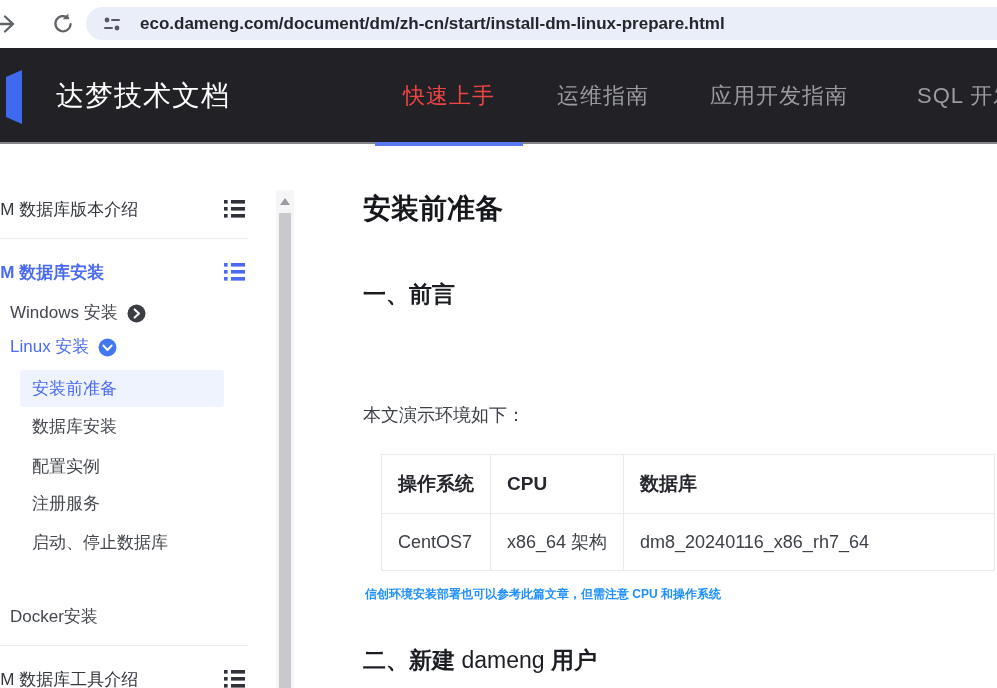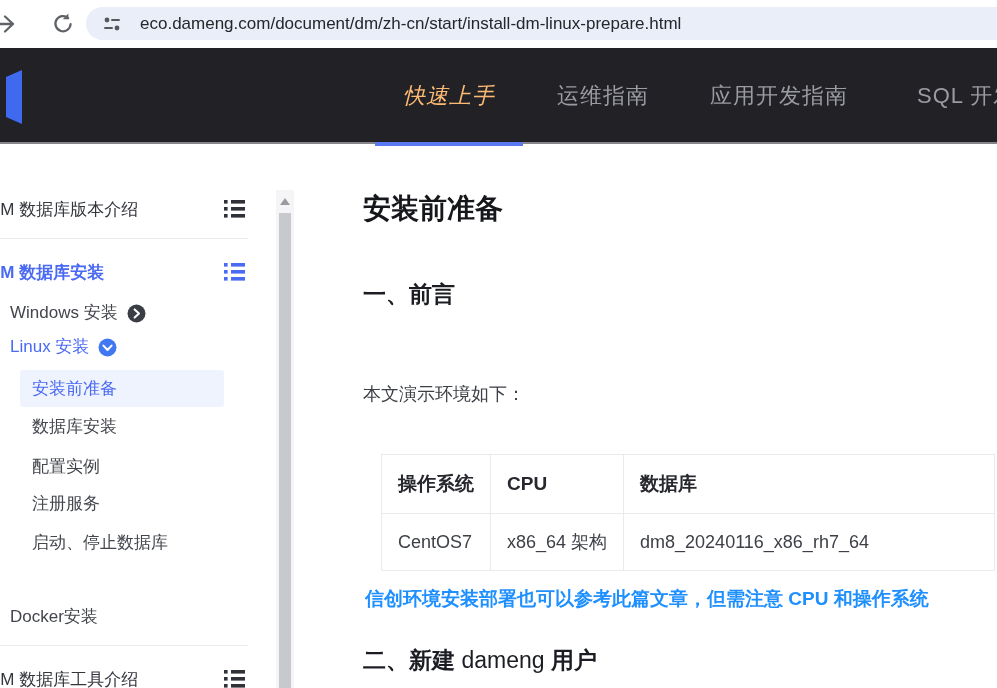--- a/index.html
+++ b/index.html
@@ -1,38 +1,38 @@
 <!DOCTYPE html>
 <html><head>
 <meta charset="utf-8">
 <style>
   * { margin:0; padding:0; box-sizing:border-box; }
   html,body { width:997px; height:688px; overflow:hidden; background:#fff;
               font-family:"Liberation Sans","DejaVu Sans",sans-serif; }
   .screen { position:relative; width:997px; height:688px; overflow:hidden; background:#fff; }
 
   
-  .browser-bar { position:absolute; left:0; top:0; width:997px; height:44px; background:#fff; }
+  .browser-bar { position:absolute; left:0; top:0; width:997px; height:44px; background:#fff;font-weight:bold; }
   .tb-icon { position:absolute; display:flex; align-items:center; justify-content:center; cursor:pointer; }
   .fwd { left:-12px; top:10px; width:30px; height:28px; }
   .reload { left:49px; top:10px; width:28px; height:28px; }
   .url-pill { position:absolute; left:86px; top:7px; width:1020px; height:33px;
               background:#e9eef9; border-radius:17px; display:flex; align-items:center; cursor:text; }
   .site-info { margin-left:15px; width:24px; height:24px; display:flex; align-items:center; cursor:pointer; flex:none; }
   .url-text { margin-left:15px; font-size:17px; color:#24272c; white-space:nowrap; }
 
   
   .site-header { position:absolute; left:0; top:48px; width:997px; height:96px;
                  background:#222226; border-bottom:2px solid #85858a; }
   .logo { position:absolute; left:-30px; top:22px; }
   .brand { position:absolute; left:56px; top:0; height:96px; display:flex; align-items:center;
            font-size:28px; color:#ffffff; font-weight:500; letter-spacing:1px; white-space:nowrap; }
   .nav-item { position:absolute; top:0; height:96px; display:flex; align-items:center;
               font-size:22px; letter-spacing:1px; color:#9b9ca3; cursor:pointer; white-space:nowrap; }
-  .nav-item.active { color:#fdba74;font-style:italic; }
+  .nav-item.active { color:#ef4444; }
   .nav-item.active::after { content:""; position:absolute; left:-28px; right:-28px; bottom:-2px;
                             height:4px; background:#5b79f0; }
 
   
   .sidebar { position:absolute; left:0; top:146px; width:260px; height:542px; }
   .side-item { position:absolute; font-size:17px; line-height:24px; color:#43464d;
                white-space:nowrap; cursor:pointer; display:flex; align-items:center; gap:9px; }
   .side-item.lvl1 { color:#33363c; font-weight:500; }
   .side-item.blue { color:#4a6af4; }
   .side-item.bold { font-weight:700; }
@@ -50,29 +50,29 @@
   .sb-thumb { position:absolute; left:279px; top:213px; width:12px; height:475px; background:#c8c9cc; cursor:grab; }
 
   
   .doc-title { position:absolute; left:363px; top:190px; font-size:28px; font-weight:800; color:#15171b; }
   .sec-title { position:absolute; font-size:23px; font-weight:700; color:#1b1d22; white-space:nowrap; }
   .sec1 { left:363px; top:279px; }
   .sec2 { left:363px; top:645px; }
   .sec2 .code-part { font-weight:400; }
   .para { position:absolute; left:363px; font-size:18px; color:#3d4046; white-space:nowrap; }
   .p1 { top:346px; }
-  .p2 { top:382px; }
+  .p2 { top:403px; }
   .env-table { position:absolute; left:381px; top:454px; border-collapse:collapse; font-size:18px; }
   .env-table th, .env-table td { border:1px solid #e8eaed; height:51px; text-align:left;
                                  padding:16px 16px; white-space:nowrap; }
   .env-table th { font-weight:700; color:#26282d; font-size:19px; }
   .env-table td { color:#3d4046; }
   .c1 { width:102px; } .c2 { width:124px; } .c3 { width:371px; }
   .note { position:absolute; left:365px; top:586px; width:632px; overflow:hidden;
-          font-size:19px; font-weight:700; color:#1e8fff; white-space:nowrap; }
+          font-size:12px; font-weight:700; color:#1e8fff; white-space:nowrap; }
 </style>
 </head>
 <body>
 
 <div class="screen">
 
   <div class="browser-bar">
     <div class="tb-icon fwd">
       <svg width="28" height="24" viewBox="0 0 28 24">
         <path d="M3 12 H24 M16 4.5 L24 12 L16 19.5" fill="none" stroke="#5f6368" stroke-width="2.3" stroke-linecap="round" stroke-linejoin="round"></path>
@@ -97,20 +97,21 @@
     </div>
   </div>
 
   <div class="site-header">
     <div class="logo">
       <svg width="84" height="54" viewBox="0 0 84 54">
         <path d="M2 10 L28 2 L28 15 L15 19 L15 35 L28 39 L28 52 L2 44 Z" fill="#3f6af0"></path>
         <path d="M36 7 L52 0 L52 54 L36 47 Z" fill="#3f6af0"></path>
       </svg>
     </div>
+    <div class="brand">达梦技术文档</div>
     <div class="nav-item active" style="left:403px;">快速上手</div>
     <div class="nav-item" style="left:557px;">运维指南</div>
     <div class="nav-item" style="left:710px;">应用开发指南</div>
     <div class="nav-item" style="left:917px;">SQL 开发指南</div>
   </div>
 
   <div class="sidebar">
 
     <div class="side-item lvl1" style="left:-12px; top:52px;">DM 数据库版本介绍</div>
     <svg class="toc-icon" style="top:54px;" viewBox="0 0 21 18">

